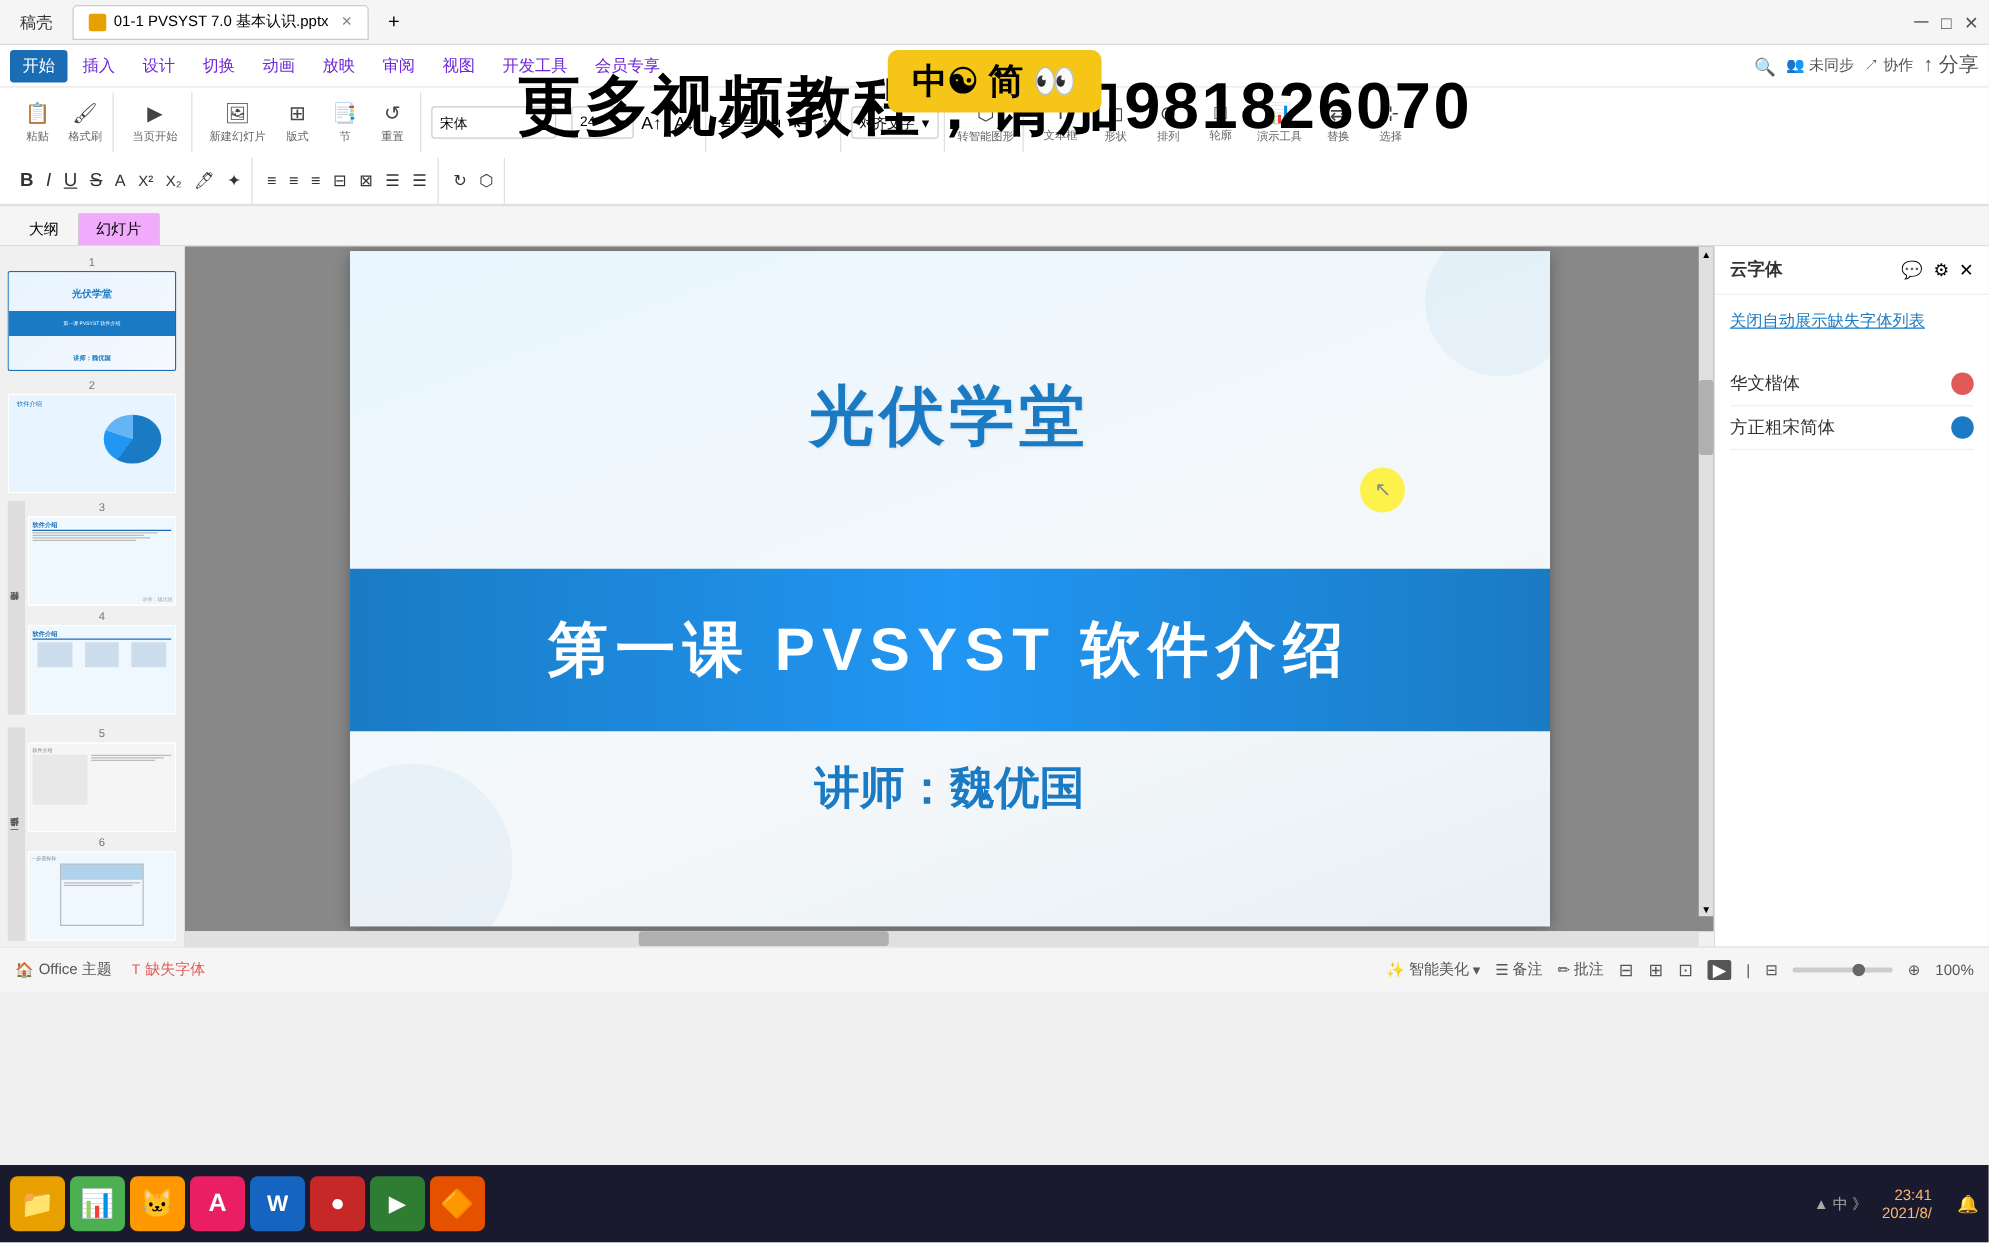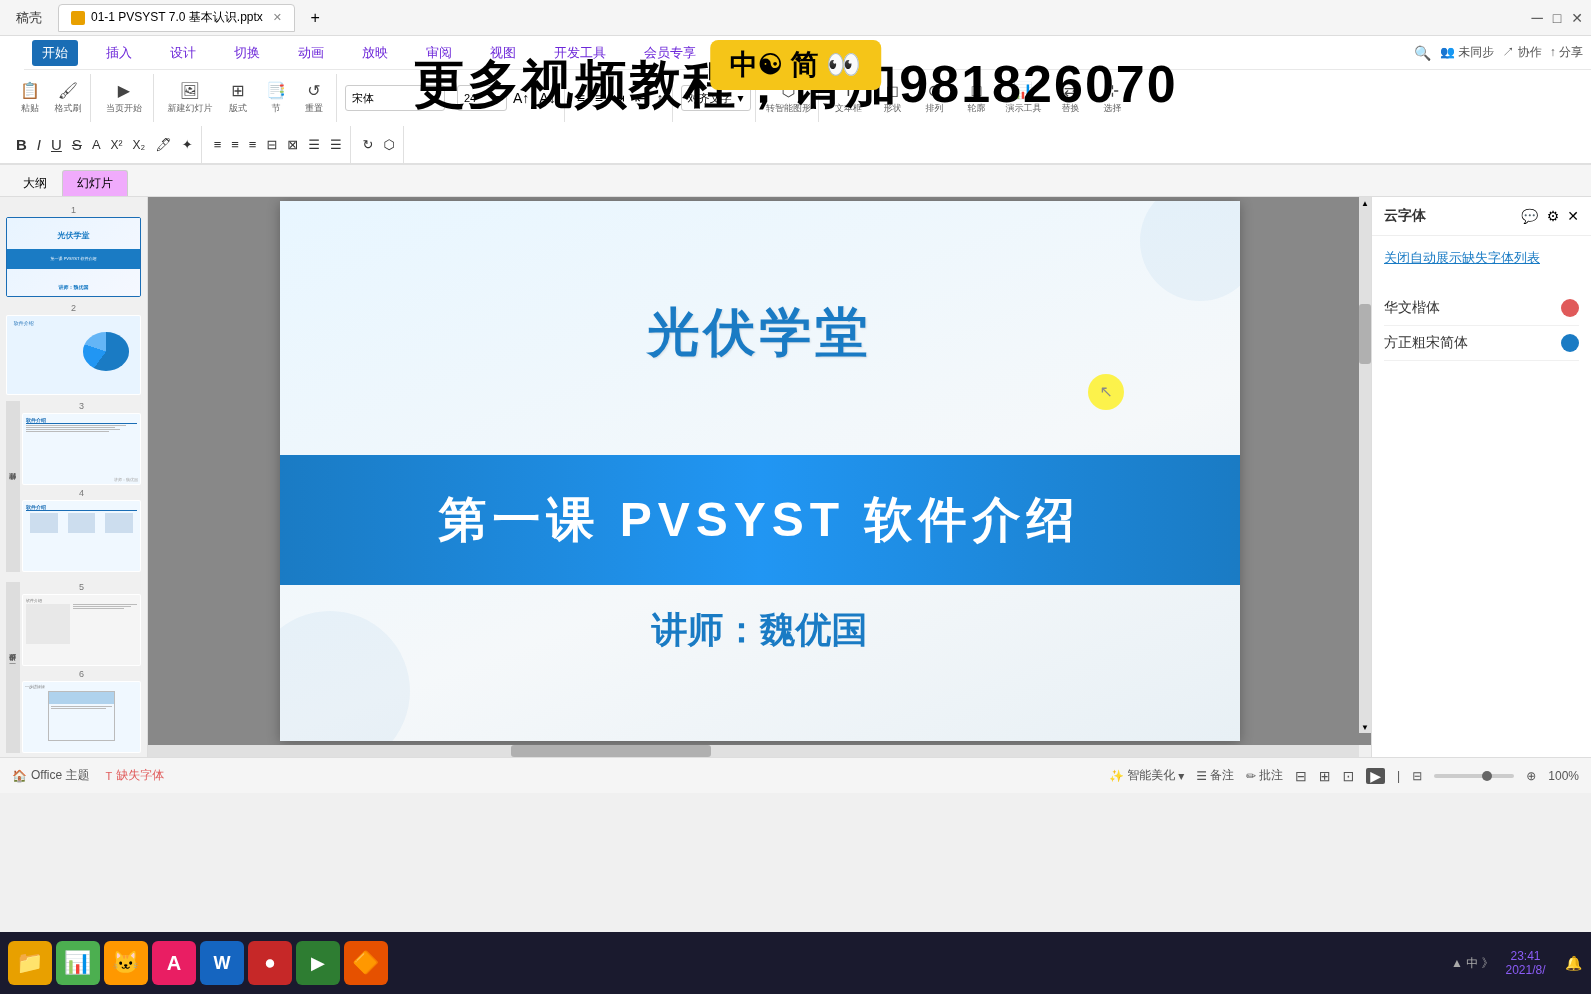--- a/index.html
+++ b/index.html
@@ -64,23 +64,22 @@
       letter-spacing: 2px;
     }
 
     
     .ribbon { background: #fff; border-bottom: 1px solid #e0e0e0; }
     .menu-bar {
       height: 34px;
       display: flex;
       align-items: center;
       padding: 0 8px;
-      gap: 18px;
+      gap: 2px;
       border-bottom: 1px solid #e8e8e8;
-      margin-left: 24px;
     }
     .menu-item {
       padding: 4px 10px;
       font-size: 13px;
       cursor: pointer;
       border-radius: 3px;
       color: #6d28d9;
     }
     .menu-item.active { background: #1a6db5; color: #fff; border-radius: 3px; }
 
@@ -385,23 +384,23 @@
       height: 44px;
       border-radius: 6px;
       display: flex;
       align-items: center;
       justify-content: center;
       font-size: 22px;
       cursor: pointer;
     }
     .time-display {
       margin-left: auto;
-      color: #8b5cf6;
+      color: #fdba74;
       font-size: 12px;
-      text-align: center;
+      text-align: right;
       padding-right: 8px;
     }
     .slide-num {
       font-size: 9px;
       color: #777;
       text-align: center;
       margin-bottom: 2px;
     }
 
     
@@ -486,21 +485,21 @@
     <div class="menu-item">动画</div>
     <div class="menu-item">放映</div>
     <div class="menu-item">审阅</div>
     <div class="menu-item">视图</div>
     <div class="menu-item">开发工具</div>
     <div class="menu-item">会员专享</div>
     <div style="margin-left:auto;display:flex;gap:8px;align-items:center;">
       <span style="font-size:14px;cursor:pointer;">🔍</span>
       <span style="font-size:12px;cursor:pointer;color:#555;">👥 未同步</span>
       <span style="font-size:12px;cursor:pointer;color:#555;">↗ 协作</span>
-      <span style="font-size:12px;cursor:pointer;color:#555;">↑ 分享</span>
+      <span style="font-size:16px;cursor:pointer;color:#555;">↑ 分享</span>
     </div>
   </div>
 
   <div class="toolbar">
 
     <div class="toolbar-group">
       <div class="tool-btn">
         <span class="tool-icon">📋</span>
         <span class="tool-label">粘贴</span>
       </div>

